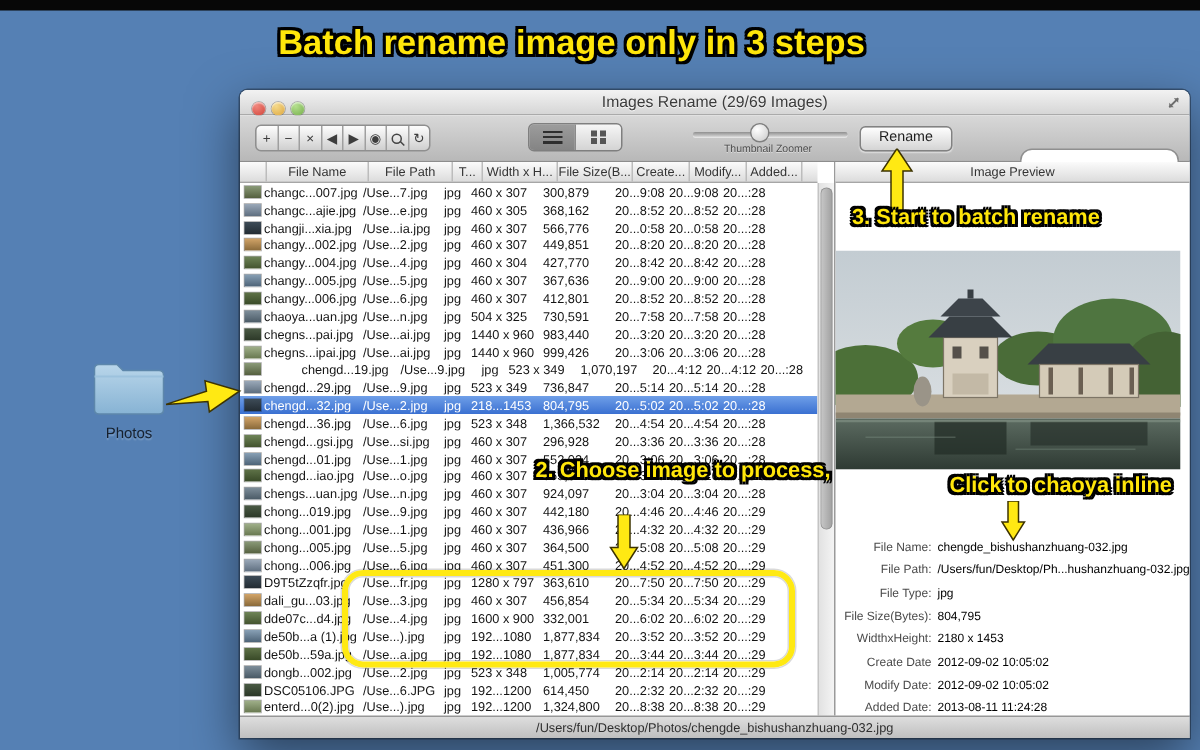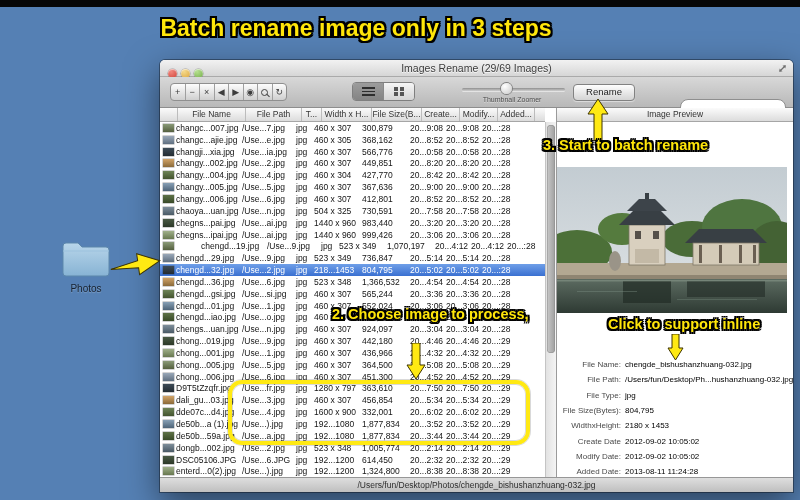--- a/index.html
+++ b/index.html
@@ -5,21 +5,21 @@
   html,body{margin:0;padding:0;background:#222;}
   #screen{position:relative;width:800px;height:500px;background:#5580b4;overflow:hidden;
           font-family:"Liberation Sans",sans-serif;-webkit-font-smoothing:antialiased;}
   .abs{position:absolute;}
 
   
   #topbar{left:0;top:0;width:800px;height:7px;background:#070707;}
   #banner{left:0;top:15px;width:712px;text-align:center;font-size:23px;font-weight:bold;}
   .callout{color:#ffe60a;font-weight:bold;white-space:nowrap;z-index:60;
     text-shadow:-2px -2px 0 #000,2px -2px 0 #000,-2px 2px 0 #000,2px 2px 0 #000,
-                -2px 0 0 #000,2px 0 0 #000,0 -2px 0 #000,0 2px 0 #000;}
+                -2px 0 0 #000,2px 0 0 #000,0 -2px 0 #000,0 2px 0 #000;padding-left:25px;}
   .ann{font-size:14.5px;}
   #folder{left:58px;top:238px;width:56px;text-align:center;}
   #folder-label{font-size:10px;color:#16202e;margin-top:1px;text-shadow:0 1px 1px rgba(255,255,255,.25);}
 
   
   #win{left:160px;top:60px;width:633px;height:432px;background:#fff;border-radius:5px 5px 0 0;
        box-shadow:0 12px 34px rgba(0,0,0,.5),0 0 0 1px rgba(0,0,0,.35);z-index:10;}
   #titlebar{left:0;top:0;width:100%;height:16px;border-radius:5px 5px 0 0;
             background:linear-gradient(#f2f2f2,#d6d6d6);border-bottom:1px solid #aaa;}
   .light{width:9px;height:9px;border-radius:50%;display:inline-block;margin-right:4px;
@@ -344,21 +344,21 @@
           <div class="c" style="width: 36px;">20...4:54</div>
           <div class="c" style="width: 36px;">20...4:54</div>
           <div class="c" style="width: 35px;">20...:28</div>
         </div>
         <div class="row">
           <div class="thumb" style="background: linear-gradient(rgb(110, 132, 87), rgb(68, 84, 47));"></div>
           <div class="c" style="width: 66px;">chengd...gsi.jpg</div>
           <div class="c" style="width: 54px;">/Use...si.jpg</div>
           <div class="c" style="width: 18px;">jpg</div>
           <div class="c" style="width: 48px;">460 x 307</div>
-          <div class="c" style="width: 48px;">565,244</div>
+          <div class="c" style="width: 48px;">296,928</div>
           <div class="c" style="width: 36px;">20...3:36</div>
           <div class="c" style="width: 36px;">20...3:36</div>
           <div class="c" style="width: 35px;">20...:28</div>
         </div>
         <div class="row">
           <div class="thumb" style="background: linear-gradient(rgb(136, 160, 181), rgb(78, 100, 120));"></div>
           <div class="c" style="width: 66px;">chengd...01.jpg</div>
           <div class="c" style="width: 54px;">/Use...1.jpg</div>
           <div class="c" style="width: 18px;">jpg</div>
           <div class="c" style="width: 48px;">460 x 307</div>
@@ -583,21 +583,21 @@
           <div class="drow" style="top: 343.8px;"><span class="dlabel">Modify Date:</span><span class="dvalue">2012-09-02  10:05:02</span></div>
           <div class="drow" style="top: 359.1px;"><span class="dlabel">Added Date:</span><span class="dvalue">2013-08-11  11:24:28</span></div>
         </div>
     </div>
 
     <div id="statusbar" class="abs">/Users/fun/Desktop/Photos/chengde_bishushanzhuang-032.jpg</div>
   </div>
 
   <div class="abs callout ann" style="left:332px;top:306px;">2. Choose image to process,</div>
   <div class="abs callout ann" style="left:543px;top:137px;">3. Start to batch rename</div>
-  <div class="abs callout ann" style="left:608px;top:316px;">Click to support inline</div>
+  <div class="abs callout ann" style="left:608px;top:316px;">Click to chaoya inline</div>
 
   <svg class="abs arrow" style="left:110px;top:250px;transform:rotate(-8deg);" width="52" height="27" viewBox="0 0 52 27">
     <polygon points="0,16 28,11 28,4 50,14 28,25 28,18" fill="#ffe913" stroke="#3d3300" stroke-width="1"></polygon>
   </svg>
   <svg class="abs arrow" style="left:587px;top:99px;" width="22" height="42" viewBox="0 0 22 42">
     <polygon points="11,0 21,15 15,15 15,42 7,42 7,15 1,15" fill="#ffe913" stroke="#3d3300" stroke-width="1"></polygon>
   </svg>
   <svg class="abs arrow" style="left:406px;top:343px;" width="20" height="37" viewBox="0 0 20 37">
     <polygon points="6,0 14,0 14,22 19,22 10,36 1,22 6,22" fill="#ffe913" stroke="#3d3300" stroke-width="1"></polygon>
   </svg>

